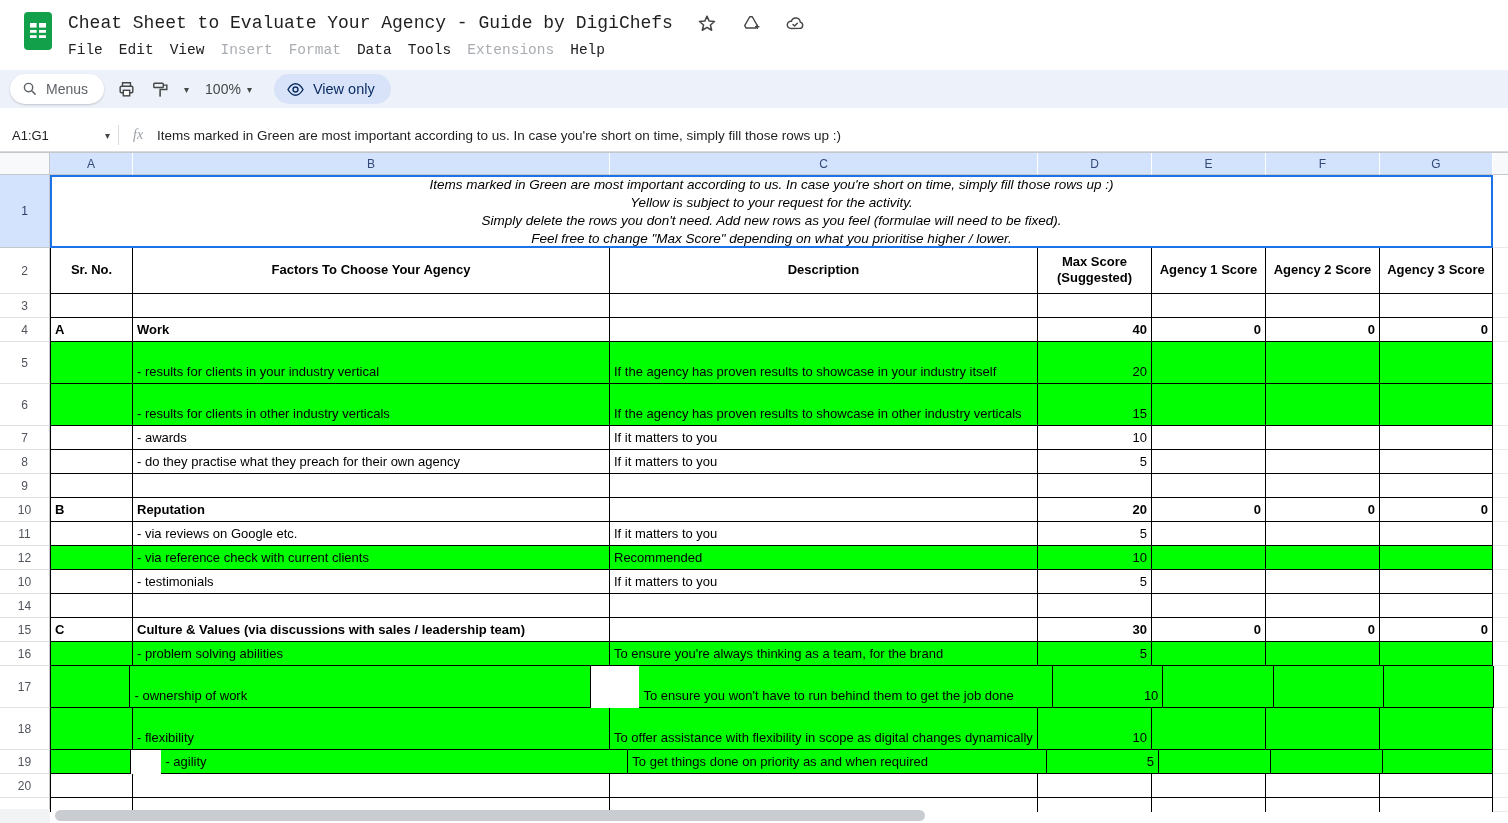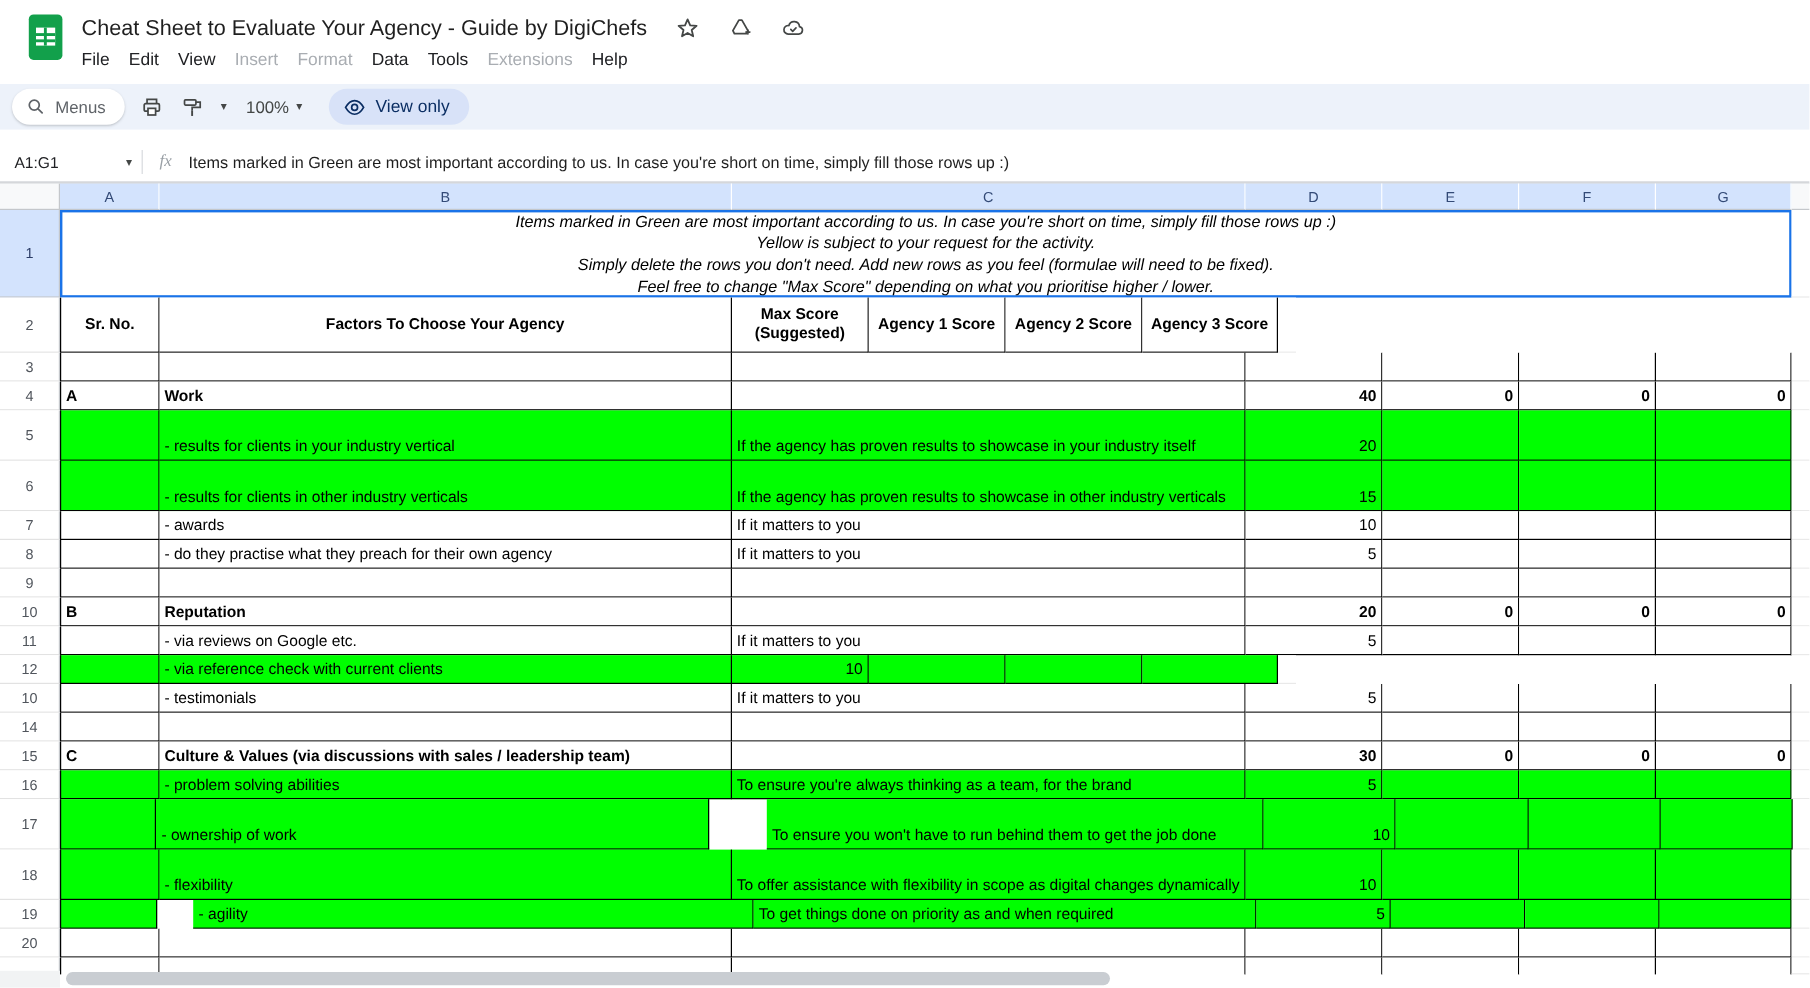--- a/index.html
+++ b/index.html
@@ -1,21 +1,21 @@
 <!DOCTYPE html>
 <html style="--green: #00ff00; --sel: #1a73e8; --hdrbg: #d3e3fd;"><head>
 <meta charset="utf-8">
 <style>
   :root{ --green:#00ff00; --sel:#1a73e8; --hdrbg:#d3e3fd; }
   *{ box-sizing:border-box; margin:0; padding:0; }
   html,body{ width:1508px; height:823px; overflow:hidden; background:#fff;
     font-family:"Liberation Sans", sans-serif; }
   .titlebar{ display:flex; align-items:flex-start; padding:9px 0 0 14px; height:66px; }
   .logo{ width:32px; height:40px; margin:2px 14px 0 8px; flex:0 0 auto; }
-  .title-block{ display:flex; flex-direction:column; }
+  .title-block{ display:flex; flex-direction:column;font-family:Liberation Mono, monospace; }
   .title-row{ display:flex; align-items:center; gap:24px; height:28px; }
   .doc-title{ font-size:18px; color:#1f1f1f; white-space:nowrap; }
   .tb-ic{ width:20px; height:20px; color:#444746; display:flex; align-items:center; }
   .menubar{ display:flex; margin-top:2px; margin-left:-8px; }
   .menu-item{ font-size:14.5px; color:#202124; padding:3px 8px; border-radius:4px; cursor:default; }
   .menu-item.disabled{ color:#a9adb2; }
   .toolbar{ height:38px; margin-top:4px; background:#edf2fa; display:flex; align-items:center;
     padding:0 10px; gap:10px; }
   .menus-pill{ height:30px; background:#fff; border-radius:15px; display:flex; align-items:center;
     gap:8px; padding:0 16px 0 12px; box-shadow:0 1px 2px rgba(60,64,67,.25); color:#5f6368; font-size:14px; }
@@ -176,20 +176,21 @@
         <div class="note-line">Yellow is subject to your request for the activity.</div>
         <div class="note-line">Simply delete the rows you don't need. Add new rows as you feel (formulae will need to be fixed).</div>
         <div class="note-line">Feel free to change "Max Score" depending on what you prioritise higher / lower.</div>
       </div>
       <div class="edge-strip"></div>
     </div>
     <div class="sheet-row" style="height: 46px;">
       <div class="rowhdr">2</div>
       <div class="cell first ctr" style="width: 83px;">Sr. No.</div>
       <div class="cell ctr" style="width: 477px;">Factors To Choose Your Agency</div>
+      <div class="cell ctr" style="width: 428px;">Description</div>
       <div class="cell ctr" style="width: 114px;">Max Score (Suggested)</div>
       <div class="cell ctr" style="width: 114px;">Agency 1 Score</div>
       <div class="cell ctr" style="width: 114px;">Agency 2 Score</div>
       <div class="cell ctr" style="width: 113px;">Agency 3 Score</div>
       <div class="edge-strip"></div>
     </div>
     <div class="sheet-row" style="height: 24px;">
       <div class="rowhdr">3</div>
       <div class="cell first" style="width: 83px;"></div>
       <div class="cell" style="width: 477px;"></div>
@@ -285,20 +286,21 @@
       <div class="cell num" style="width: 114px;">5</div>
       <div class="cell num" style="width: 114px;"></div>
       <div class="cell num" style="width: 114px;"></div>
       <div class="cell num" style="width: 113px;"></div>
       <div class="edge-strip"></div>
     </div>
     <div class="sheet-row" style="height: 24px;">
       <div class="rowhdr">12</div>
       <div class="cell first green" style="width: 83px;"></div>
       <div class="cell green" style="width: 477px;">- via reference check with current clients</div>
+      <div class="cell green" style="width: 428px;">Recommended</div>
       <div class="cell green num" style="width: 114px;">10</div>
       <div class="cell green num" style="width: 114px;"></div>
       <div class="cell green num" style="width: 114px;"></div>
       <div class="cell green num" style="width: 113px;"></div>
       <div class="edge-strip"></div>
     </div>
     <div class="sheet-row" style="height: 24px;">
       <div class="rowhdr">10</div>
       <div class="cell first" style="width: 83px;"></div>
       <div class="cell" style="width: 477px;">- testimonials</div>

